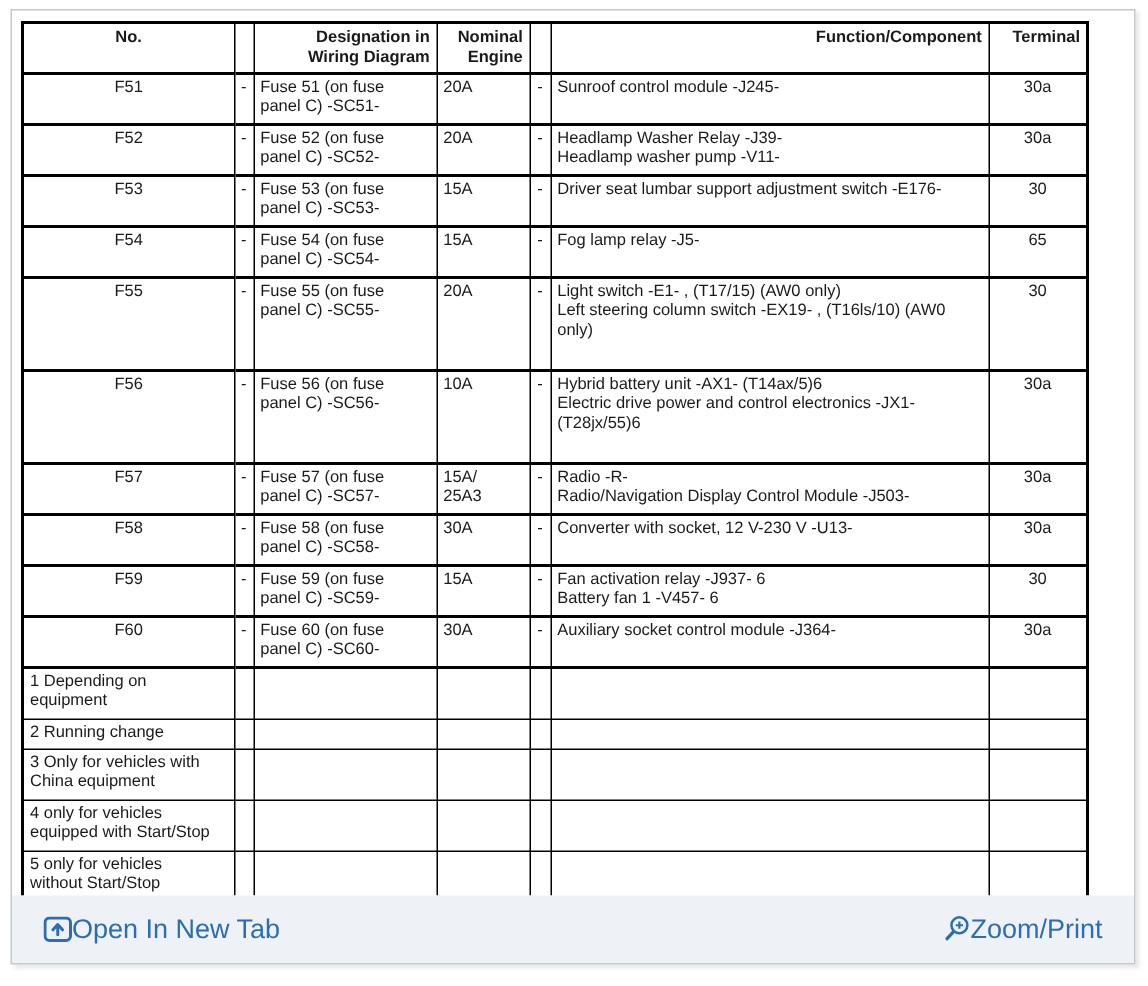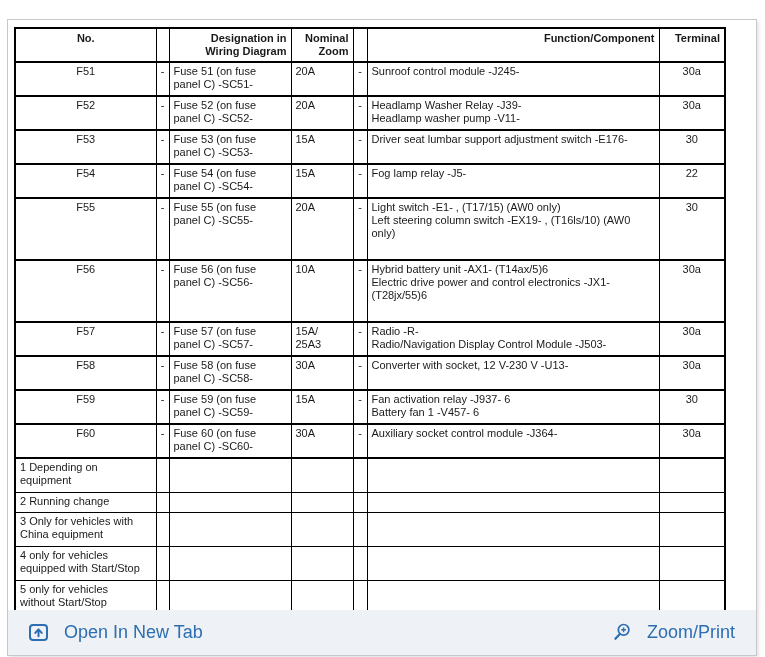--- a/index.html
+++ b/index.html
@@ -7,21 +7,21 @@
     padding: 0;
     width: 765px;
     height: 657px;
     background: #ffffff;
     font-family: "Liberation Sans", sans-serif;
     overflow: hidden;
   }
   .viewer {
     position: absolute;
     left: 7px;
-    top: 19px;
+    top: 6px;
     width: 748px;
     height: 635px;
     border: 1px solid #c8c8c8;
     box-shadow: 2px 2px 3px rgba(0,0,0,0.10);
     background: #ffffff;
     display: flex;
     flex-direction: column;
   }
   .doc-area {
     flex: 1 1 auto;
@@ -66,21 +66,21 @@
     background: #eef1f5;
     display: flex;
     align-items: center;
     justify-content: space-between;
     padding: 0 21px;
     flex: 0 0 auto;
   }
   .footer-link {
     display: inline-flex;
     align-items: center;
-    gap: 16px;
+    gap: 0;
     color: #2c6eb1;
     font-size: 18px;
     cursor: pointer;
     text-decoration: none;
   }
   .footer-link svg { display: block; }
 </style>
 </head>
 <body>
 
@@ -96,21 +96,21 @@
           <col style="width:292px">
         <col style="width:66px">
       </colgroup>
       <tbody>
         <tr class="hdr">
           <th class="c-no">No.</th>
           <th></th>
           <th>Designation in
 Wiring Diagram</th>
           <th>Nominal
-Zoom</th>
+Engine</th>
           <th></th>
           <th>Function/Component</th>
           <th>Terminal</th>
         </tr>
 
         <tr class="h2 thick-top">
           <td class="c-no">F51</td>
           <td class="c-dash">-</td>
           <td>Fuse 51 (on fuse
 panel C) -SC51-</td>
@@ -144,21 +144,21 @@
         </tr>
 
         <tr class="h2 thick-top">
           <td class="c-no">F54</td>
           <td class="c-dash">-</td>
           <td>Fuse 54 (on fuse
 panel C) -SC54-</td>
           <td>15A</td>
           <td class="c-dash">-</td>
           <td>Fog lamp relay -J5-</td>
-          <td class="c-term">22</td>
+          <td class="c-term">65</td>
         </tr>
 
         <tr class="h3 thick-top">
           <td class="c-no">F55</td>
           <td class="c-dash">-</td>
           <td>Fuse 55 (on fuse
 panel C) -SC55-</td>
           <td>20A</td>
           <td class="c-dash">-</td>
           <td>Light switch -E1- , (T17/15) (AW0 only)

